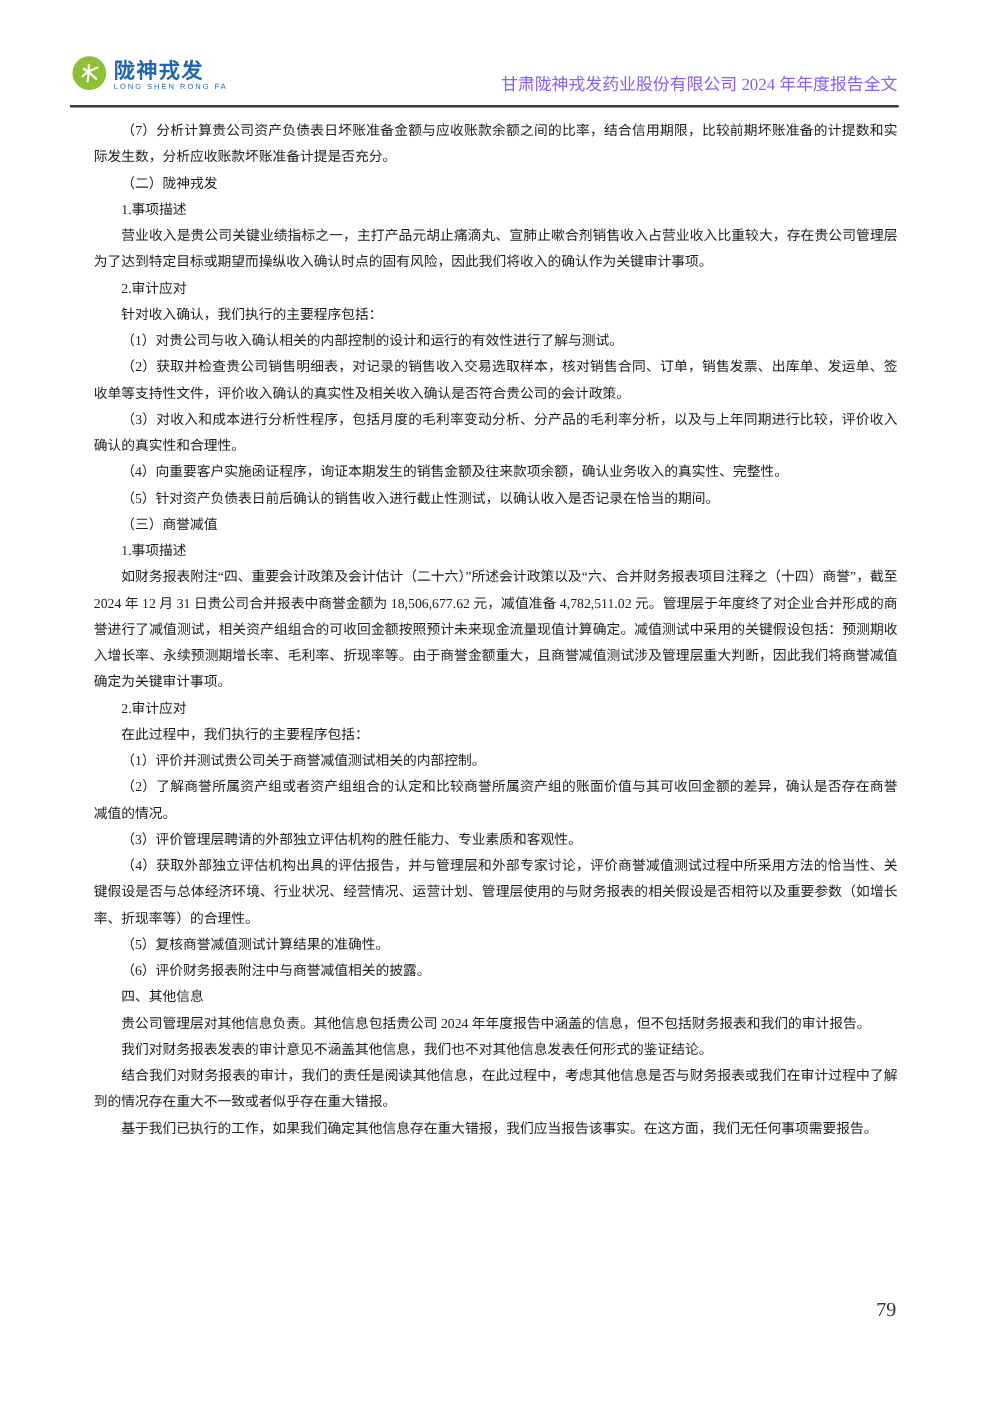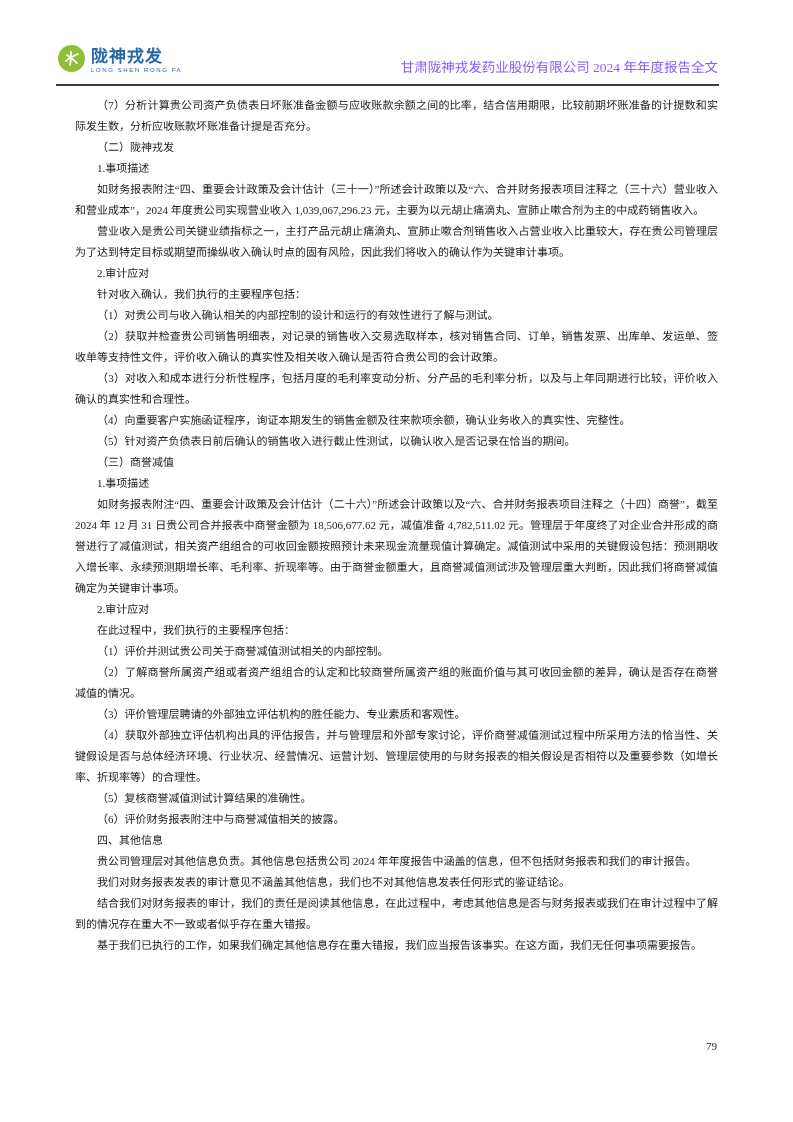--- a/index.html
+++ b/index.html
@@ -54,21 +54,21 @@
     line-height: 21px;
     text-align: justify;
     text-indent: 2em;
     color: #1c1c1c;
     word-break: break-all;
   }
 
   
   .page-number {
     position: absolute; top: 1040px; right: 76px;
-    font-size: 11px; color: #333;
+    font-size: 16px; color: #333;
   }
 </style>
 </head>
 <body>
 
 <div class="header">
   <div class="logo-block">
     <div class="logo-circle">
       <svg width="19" height="19" viewBox="0 0 19 19" aria-hidden="true">
         <g stroke="#ffffff" stroke-width="1.8" stroke-linecap="round" fill="none">
@@ -84,21 +84,20 @@
     </div>
   </div>
   <div class="header-title">甘肃陇神戎发药业股份有限公司 2024 年年度报告全文</div>
   <div class="header-rule"></div>
 </div>
 
 <div class="doc-body">
     <p class="para">（7）分析计算贵公司资产负债表日坏账准备金额与应收账款余额之间的比率，结合信用期限，比较前期坏账准备的计提数和实际发生数，分析应收账款坏账准备计提是否充分。</p>
     <p class="para">（二）陇神戎发</p>
     <p class="para">1.事项描述</p>
-    <p class="para">如财务报表附注“四、重要会计政策及会计估计（三十一）”所述会计政策以及“六、合并财务报表项目注释之（三十六）营业收入和营业成本”，2024 年度贵公司实现营业收入 1,039,067,296.23 元，主要为以元胡止痛滴丸、宣肺止嗽合剂为主的中成药销售收入。</p>
     <p class="para">营业收入是贵公司关键业绩指标之一，主打产品元胡止痛滴丸、宣肺止嗽合剂销售收入占营业收入比重较大，存在贵公司管理层为了达到特定目标或期望而操纵收入确认时点的固有风险，因此我们将收入的确认作为关键审计事项。</p>
     <p class="para">2.审计应对</p>
     <p class="para">针对收入确认，我们执行的主要程序包括：</p>
     <p class="para">（1）对贵公司与收入确认相关的内部控制的设计和运行的有效性进行了解与测试。</p>
     <p class="para">（2）获取并检查贵公司销售明细表，对记录的销售收入交易选取样本，核对销售合同、订单，销售发票、出库单、发运单、签收单等支持性文件，评价收入确认的真实性及相关收入确认是否符合贵公司的会计政策。</p>
     <p class="para">（3）对收入和成本进行分析性程序，包括月度的毛利率变动分析、分产品的毛利率分析，以及与上年同期进行比较，评价收入确认的真实性和合理性。</p>
     <p class="para">（4）向重要客户实施函证程序，询证本期发生的销售金额及往来款项余额，确认业务收入的真实性、完整性。</p>
     <p class="para">（5）针对资产负债表日前后确认的销售收入进行截止性测试，以确认收入是否记录在恰当的期间。</p>
     <p class="para">（三）商誉减值</p>
     <p class="para">1.事项描述</p>

